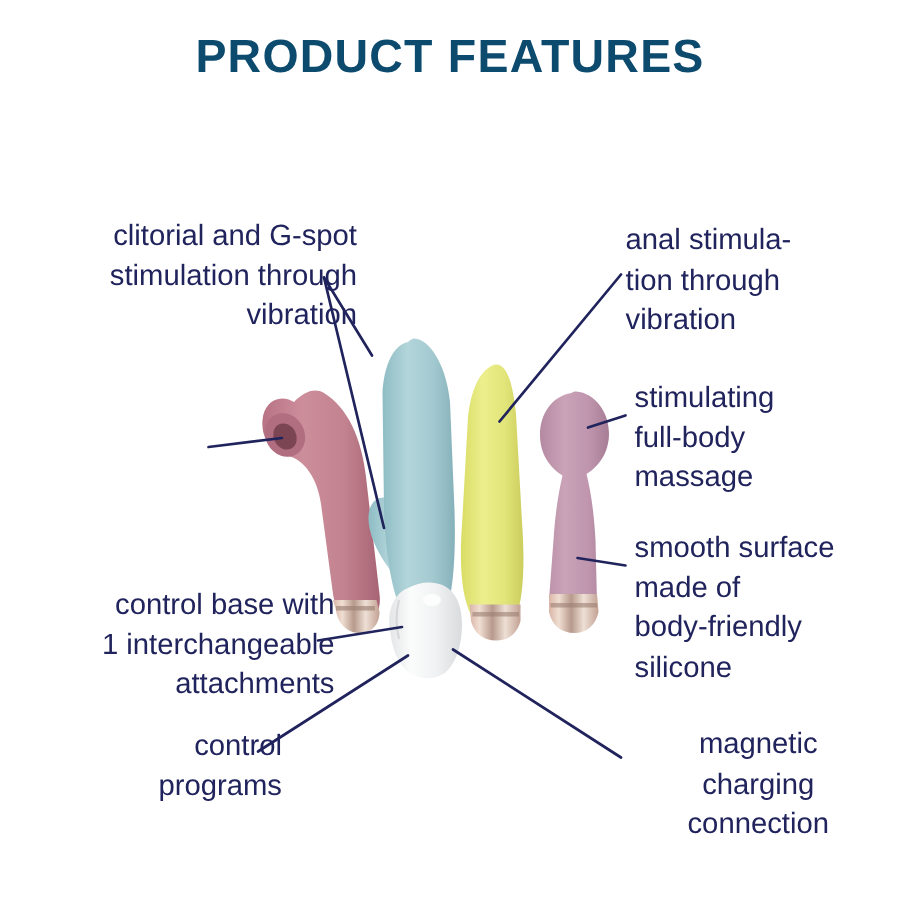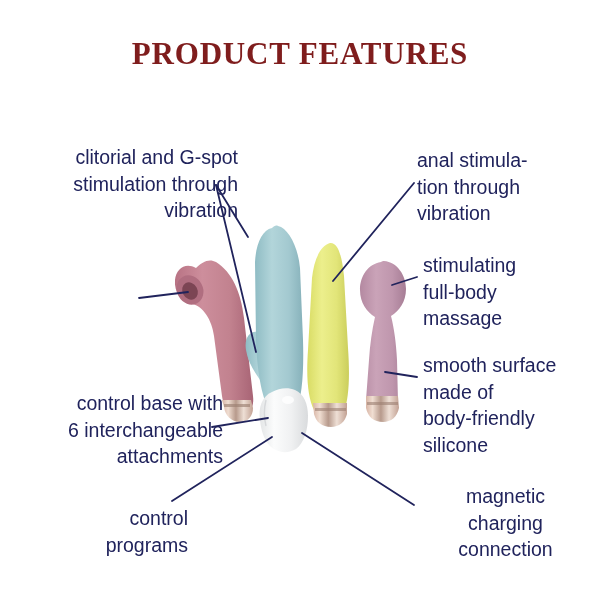--- a/index.html
+++ b/index.html
@@ -12,47 +12,46 @@
     width: 600px;
     height: 600px;
     background: #ffffff;
     font-family: "Liberation Sans", sans-serif;
     overflow: hidden;
   }
 
   
   #title {
     position: absolute;
-    top: 36px;
+    top: 20px;
     left: 0;
     width: 600px;
     text-align: center;
     font-size: 31px;
     font-weight: bold;
     letter-spacing: 0.8px;
-    color: #7f1d1d;
-    font-family: Liberation Serif, serif;
+    color: #0c4a6e;
   }
 
   
   .label {
     position: absolute;
     color: #20235c;
     font-size: 19.5px;
     line-height: 26.5px;
     font-weight: 500;
     white-space: pre-line;
   }
   .label-left  { text-align: right; }
   .label-right { text-align: left; }
 
   #label-clitorial { left: 28px;  top: 144px; width: 210px; }
   #label-pressure  { left: 28px;  top: 257px; width: 185px; }
   #label-controlbase { left: 28px; top: 390px; width: 195px; }
-  #label-programs  { left: 28px;  top: 505px; width: 160px; }
+  #label-programs  { left: 28px;  top: 484px; width: 160px; }
 
   #label-anal      { left: 417px; top: 147px; width: 165px; }
   #label-massage   { left: 423px; top: 252px; width: 165px; }
   #label-smooth    { left: 423px; top: 352px; width: 172px; }
   #label-magnetic  { left: 423px; top: 483px; width: 165px; text-align: center; }
 
   
   #lines {
     position: absolute;
     left: 0; top: 0;
@@ -217,21 +216,21 @@
       <path d="M414,505 L302,433"></path>
     </g>
   </svg>
 
   <div class="label label-left" id="label-clitorial">clitorial and G-spot
 stimulation through
 vibration</div>
 
 
   <div class="label label-left" id="label-controlbase">control base with
-6 interchangeable
+1 interchangeable
 attachments</div>
 
   <div class="label label-left" id="label-programs">control
 programs</div>
 
   <div class="label label-right" id="label-anal">anal stimula-
 tion through
 vibration</div>
 
   <div class="label label-right" id="label-smooth">smooth surface

